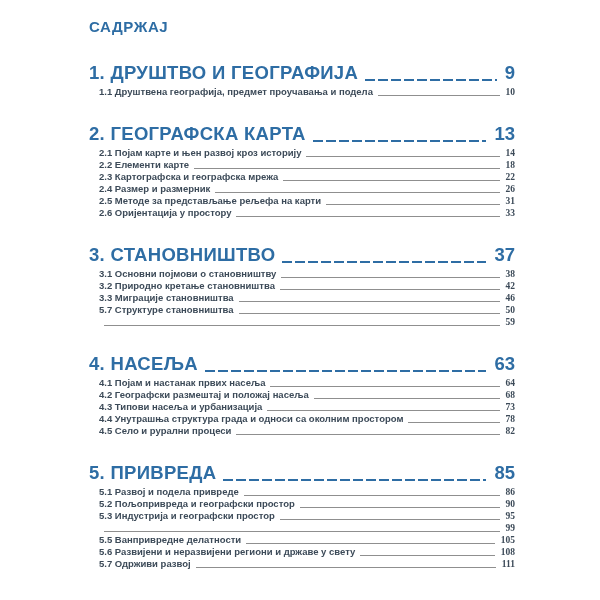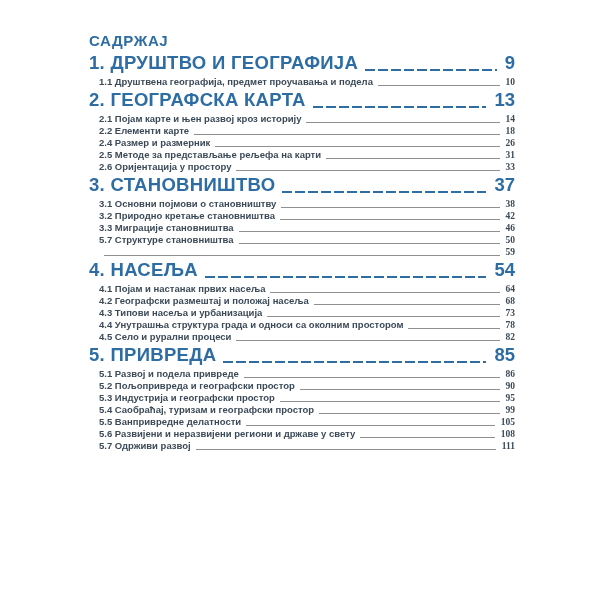--- a/index.html
+++ b/index.html
@@ -11,31 +11,31 @@
   html,body{margin:0;padding:0;}
   body{
     width:600px;height:600px;
     background:var(--paper);
     font-family:"Liberation Sans", sans-serif;
     overflow:hidden;
   }
   .page{
     box-sizing:border-box;
     width:600px;height:600px;
-    padding:31px 85px 0 89px;
+    padding:17px 85px 0 89px;
   }
   .page-title{
     margin:0;
     font-size:15px;
     line-height:20px;
     font-weight:bold;
     letter-spacing:0.6px;
     color:var(--accent);
   }
-  .sec{}
+  .sec{margin-top:24px;}
   .h{
     display:flex;
     align-items:flex-end;
     line-height:24px;
     white-space:nowrap;
   }
   .h-title{
     font-size:18.5px;
     font-weight:bold;
     letter-spacing:0.3px;
@@ -112,20 +112,25 @@
             <span class="i-label">2.1 Појам карте и њен развој кроз историју</span>
             <span class="i-leader"></span>
             <span class="i-page">14</span>
           </div>
           <div class="item">
             <span class="i-label">2.2 Елементи карте</span>
             <span class="i-leader"></span>
             <span class="i-page">18</span>
           </div>
           <div class="item">
+            <span class="i-label">2.3 Картографска и географска мрежа</span>
+            <span class="i-leader"></span>
+            <span class="i-page">22</span>
+          </div>
+          <div class="item">
             <span class="i-label">2.4 Размер и размерник</span>
             <span class="i-leader"></span>
             <span class="i-page">26</span>
           </div>
           <div class="item">
             <span class="i-label">2.5 Методе за представљање рељефа на карти</span>
             <span class="i-leader"></span>
             <span class="i-page">31</span>
           </div>
           <div class="item">
@@ -165,21 +170,21 @@
           <div class="item">
             <span class="i-leader"></span>
             <span class="i-page">59</span>
           </div>
         </div>
       </section>
       <section class="sec">
         <div class="h">
           <span class="h-title">4. НАСЕЉА</span>
           <span class="h-leader"></span>
-          <span class="h-page">54</span>
+          <span class="h-page">63</span>
         </div>
         <div class="items">
           <div class="item">
             <span class="i-label">4.1 Појам и настанак првих насеља</span>
             <span class="i-leader"></span>
             <span class="i-page">64</span>
           </div>
           <div class="item">
             <span class="i-label">4.2 Географски размештај и положај насеља</span>
             <span class="i-leader"></span>
@@ -218,21 +223,20 @@
             <span class="i-label">5.2 Пољопривреда и географски простор</span>
             <span class="i-leader"></span>
             <span class="i-page">90</span>
           </div>
           <div class="item">
             <span class="i-label">5.3 Индустрија и географски простор</span>
             <span class="i-leader"></span>
             <span class="i-page">95</span>
           </div>
           <div class="item">
-            <span class="i-label">5.4 Саобраћај, туризам и географски простор</span>
             <span class="i-leader"></span>
             <span class="i-page">99</span>
           </div>
           <div class="item">
             <span class="i-label">5.5 Ванпривредне делатности</span>
             <span class="i-leader"></span>
             <span class="i-page">105</span>
           </div>
           <div class="item">
             <span class="i-label">5.6 Развијени и неразвијени региони и државе у свету</span>

